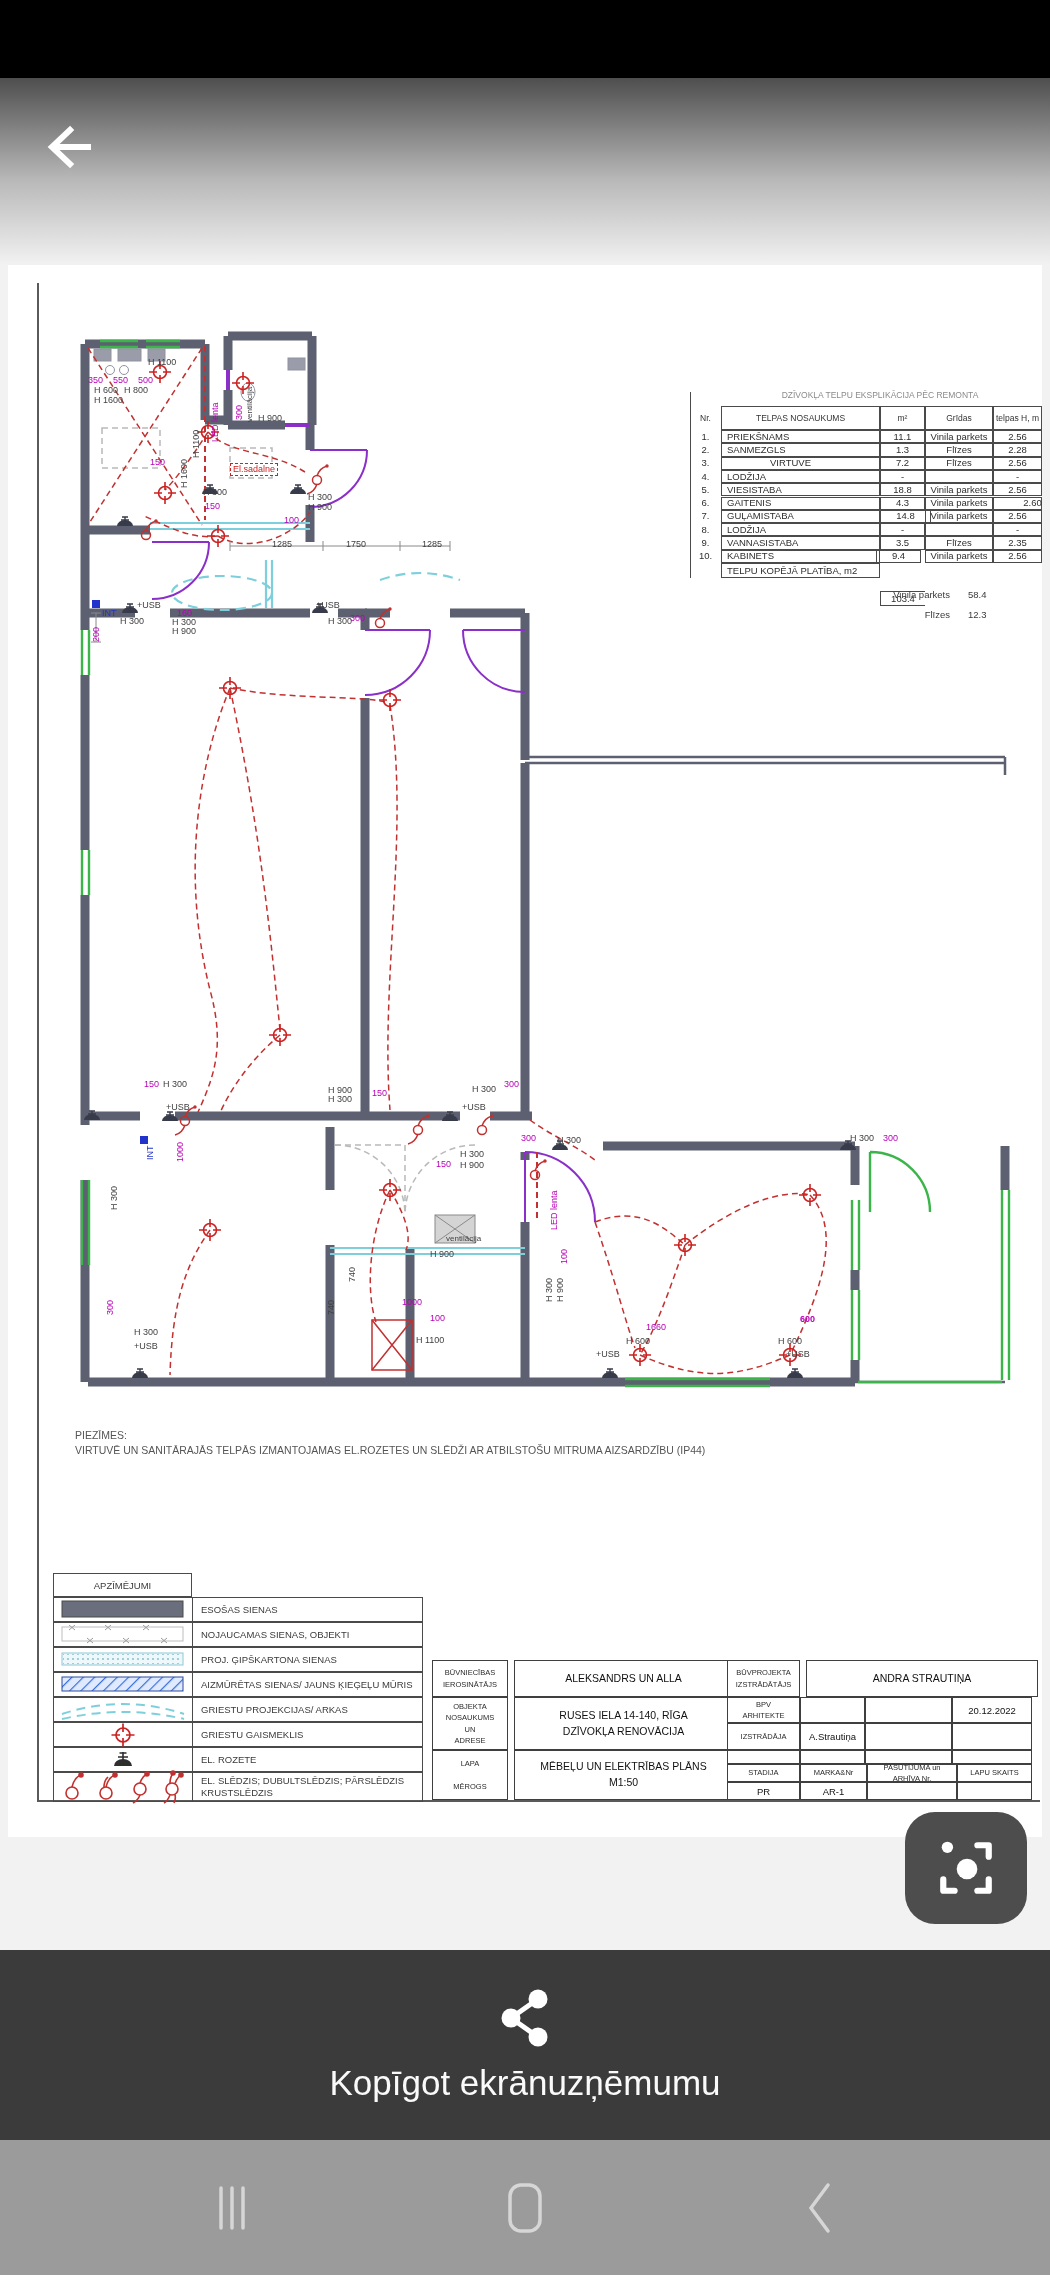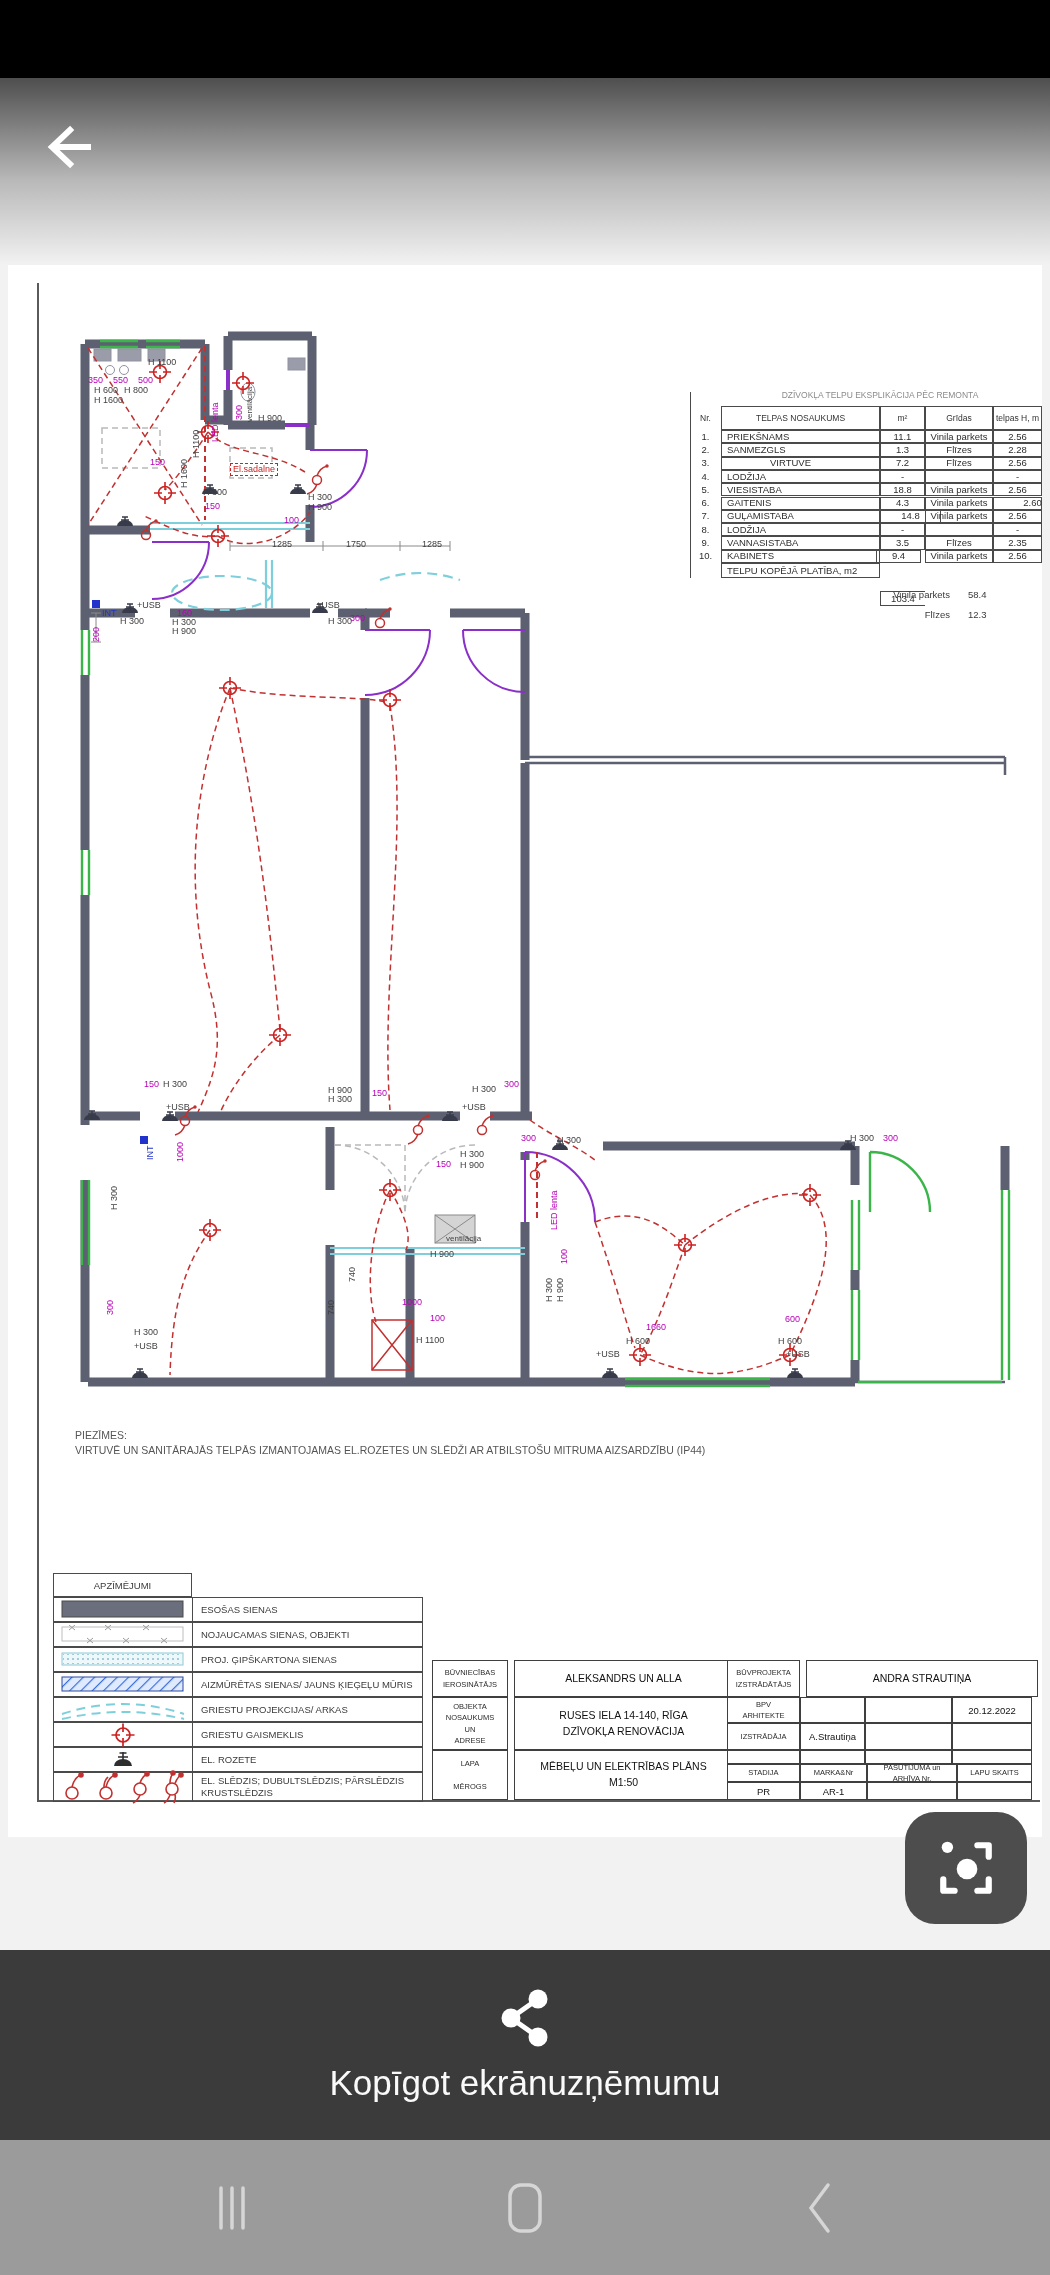--- a/index.html
+++ b/index.html
@@ -108,21 +108,21 @@
       <div class="tcell b" style="left:190px;top:93.2px;width:45px;height:13.3px;">18.8</div>
       <div class="tcell b" style="left:235px;top:93.2px;width:68px;height:13.3px;">Vinila parkets</div>
       <div class="tcell b" style="left:303px;top:93.2px;width:49px;height:13.3px;">2.56</div>
       <div class="tcell" style="left:0px;top:106.5px;width:31px;height:13.3px;">6.</div>
       <div class="tcell b name" style="left:31px;top:106.5px;width:159px;height:13.3px;">GAITENIS</div>
       <div class="tcell b" style="left:190px;top:106.5px;width:45px;height:13.3px;">4.3</div>
       <div class="tcell b" style="left:235px;top:106.5px;width:68px;height:13.3px;">Vinila parkets</div>
       <div class="tcell b" style="left:303px;top:106.5px;width:49px;height:13.3px;padding-left:30px;">2.60</div>
       <div class="tcell" style="left:0px;top:119.80000000000001px;width:31px;height:13.3px;">7.</div>
       <div class="tcell b name" style="left:31px;top:119.80000000000001px;width:159px;height:13.3px;">GUĻAMISTABA</div>
-      <div class="tcell b" style="left:190px;top:119.80000000000001px;width:61px;height:13.3px;">14.8</div>
+      <div class="tcell b" style="left:190px;top:119.80000000000001px;width:51px;height:13.3px;">14.8</div>
       <div class="tcell b" style="left:235px;top:119.80000000000001px;width:68px;height:13.3px;">Vinila parkets</div>
       <div class="tcell b" style="left:303px;top:119.80000000000001px;width:49px;height:13.3px;">2.56</div>
       <div class="tcell" style="left:0px;top:133.10000000000002px;width:31px;height:13.3px;">8.</div>
       <div class="tcell b name" style="left:31px;top:133.10000000000002px;width:159px;height:13.3px;">LODŽIJA</div>
       <div class="tcell b" style="left:190px;top:133.10000000000002px;width:45px;height:13.3px;">-</div>
       <div class="tcell b" style="left:235px;top:133.10000000000002px;width:68px;height:13.3px;"></div>
       <div class="tcell b" style="left:303px;top:133.10000000000002px;width:49px;height:13.3px;">-</div>
       <div class="tcell" style="left:0px;top:146.4px;width:31px;height:13.3px;">9.</div>
       <div class="tcell b name" style="left:31px;top:146.4px;width:159px;height:13.3px;">VANNASISTABA</div>
       <div class="tcell b" style="left:190px;top:146.4px;width:45px;height:13.3px;">3.5</div>
@@ -479,21 +479,21 @@
       <span class="plbl g rot" style="left: 247px; top: 985px;">740</span>
       <span class="plbl m" style="left: 322px; top: 968px;">1000</span>
       <span class="plbl m" style="left: 350px; top: 984px;">100</span>
       <span class="plbl g" style="left: 336px; top: 1006px;">H 1100</span>
       <span class="plbl m rot" style="left: 480px; top: 934px;">100</span>
       <span class="plbl g rot" style="left: 465px; top: 972px;">H 300</span>
       <span class="plbl g rot" style="left: 476px; top: 972px;">H 900</span>
       <span class="plbl m" style="left: 566px; top: 993px;">1660</span>
       <span class="plbl g" style="left: 546px; top: 1007px;">H 600</span>
       <span class="plbl g" style="left: 698px; top: 1007px;">H 600</span>
-      <span class="plbl m" style="left: 705px; top: 985px;">600</span>
+      <span class="plbl m" style="left: 720px; top: 985px; font-weight: bold;">600</span>
       <span class="plbl g" style="left: 516px; top: 1020px;">+USB</span>
       <span class="plbl g" style="left: 706px; top: 1020px;">+USB</span>
       <span class="plbl b rot" style="left: 66px; top: 830px;">INT</span>
       <span class="plbl m rot" style="left: 96px; top: 832px;">1000</span>
       <span class="plbl g rot" style="left: 30px; top: 880px;">H 300</span>
       <span class="plbl m rot" style="left: 26px; top: 985px;">300</span>
       <span class="plbl g" style="left: 54px; top: 998px;">H 300</span>
       <span class="plbl g" style="left: 54px; top: 1012px;">+USB</span>
     </div>
 

